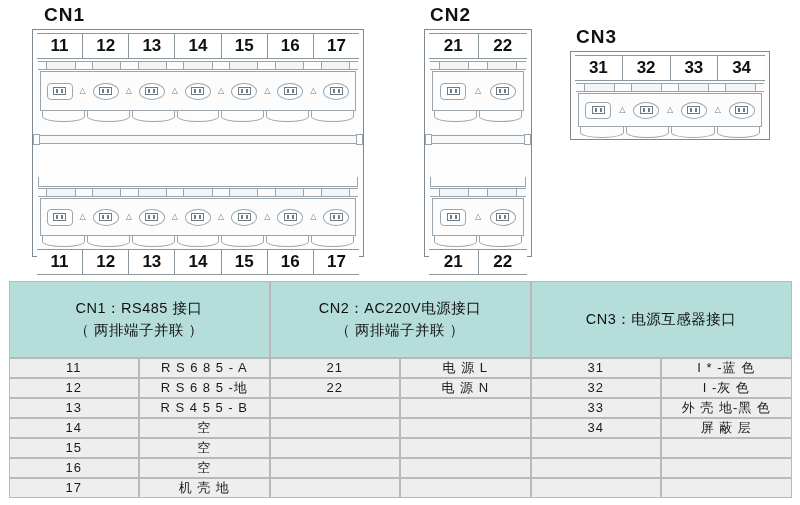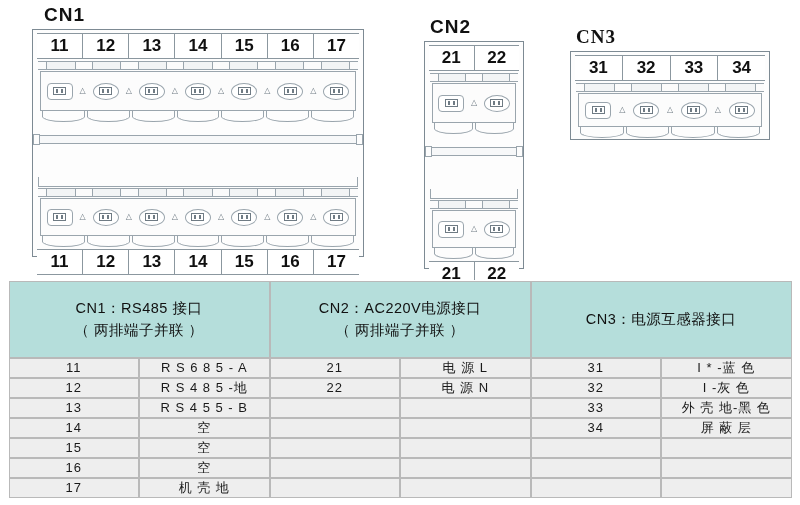--- a/index.html
+++ b/index.html
@@ -399,21 +399,21 @@
         <div class="num-cell">13</div>
         <div class="num-cell">14</div>
         <div class="num-cell">15</div>
         <div class="num-cell">16</div>
         <div class="num-cell">17</div>
       </div>
 
     </div>
   </div>
 
-  <div class="connector-group" style="left:424px; top:16px; width:100px;">
+  <div class="connector-group" style="left:424px; top:4px; width:108px;">
     <div class="connector-title" style="padding-left:6px;">CN2</div>
     <div class="block-body" style="height:228px;">
 
       <div class="num-row" style="margin-top:3px;">
         <div class="num-cell">21</div>
         <div class="num-cell">22</div>
       </div>
 
       <div class="clamp-strip">
         <div class="clamp-seg"></div>
@@ -470,21 +470,21 @@
 
       <div class="num-row" style="margin-top:2px;">
         <div class="num-cell">21</div>
         <div class="num-cell">22</div>
       </div>
 
     </div>
   </div>
 
   <div class="connector-group" style="left:570px; top:26px; width:200px;">
-    <div class="connector-title" style="padding-left:6px;font-family:Liberation Serif, serif;">CN3</div>
+    <div class="connector-title" style="padding-left:6px;">CN3</div>
     <div class="block-body" style="height:89px;">
 
       <div class="num-row" style="margin-top:3px;">
         <div class="num-cell">31</div>
         <div class="num-cell">32</div>
         <div class="num-cell">33</div>
         <div class="num-cell">34</div>
       </div>
 
       <div class="clamp-strip">
@@ -553,21 +553,21 @@
     <tr class="body-row">
       <td class="pin">11</td>
       <td class="desc">R S 6 8 5 - A</td>
       <td class="pin">21</td>
       <td class="desc">电 源  L</td>
       <td class="pin">31</td>
       <td class="desc">I * -蓝 色</td>
     </tr>
     <tr class="body-row">
       <td class="pin">12</td>
-      <td class="desc">R S 4 8 5 -地</td>
+      <td class="desc">R S 6 8 5 -地</td>
       <td class="pin">22</td>
       <td class="desc">电 源  N</td>
       <td class="pin">32</td>
       <td class="desc">I -灰 色</td>
     </tr>
     <tr class="body-row">
       <td class="pin">13</td>
       <td class="desc">R S 4 5 5 - B</td>
       <td class="pin"></td>
       <td class="desc"></td>

